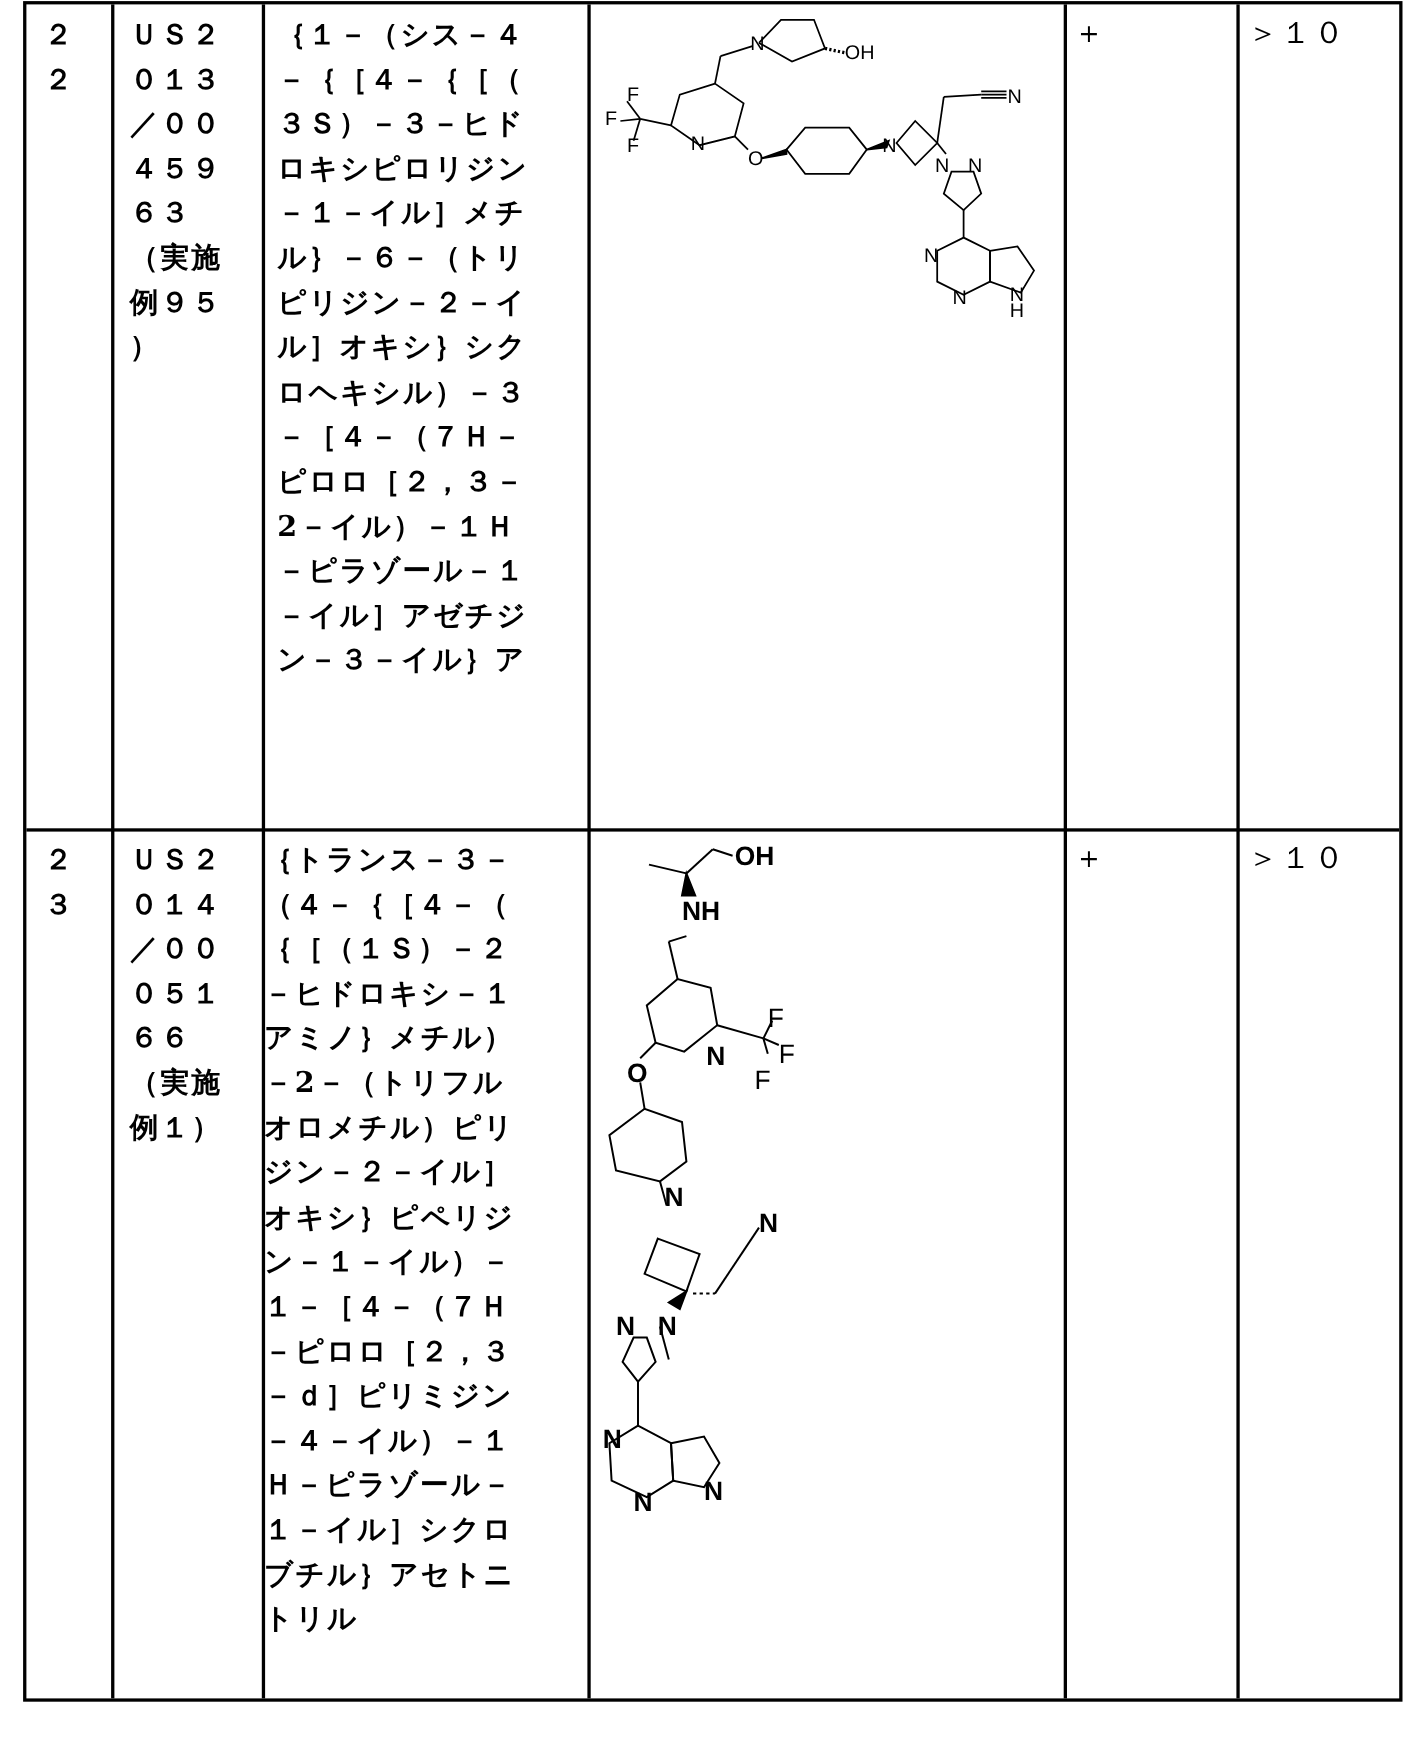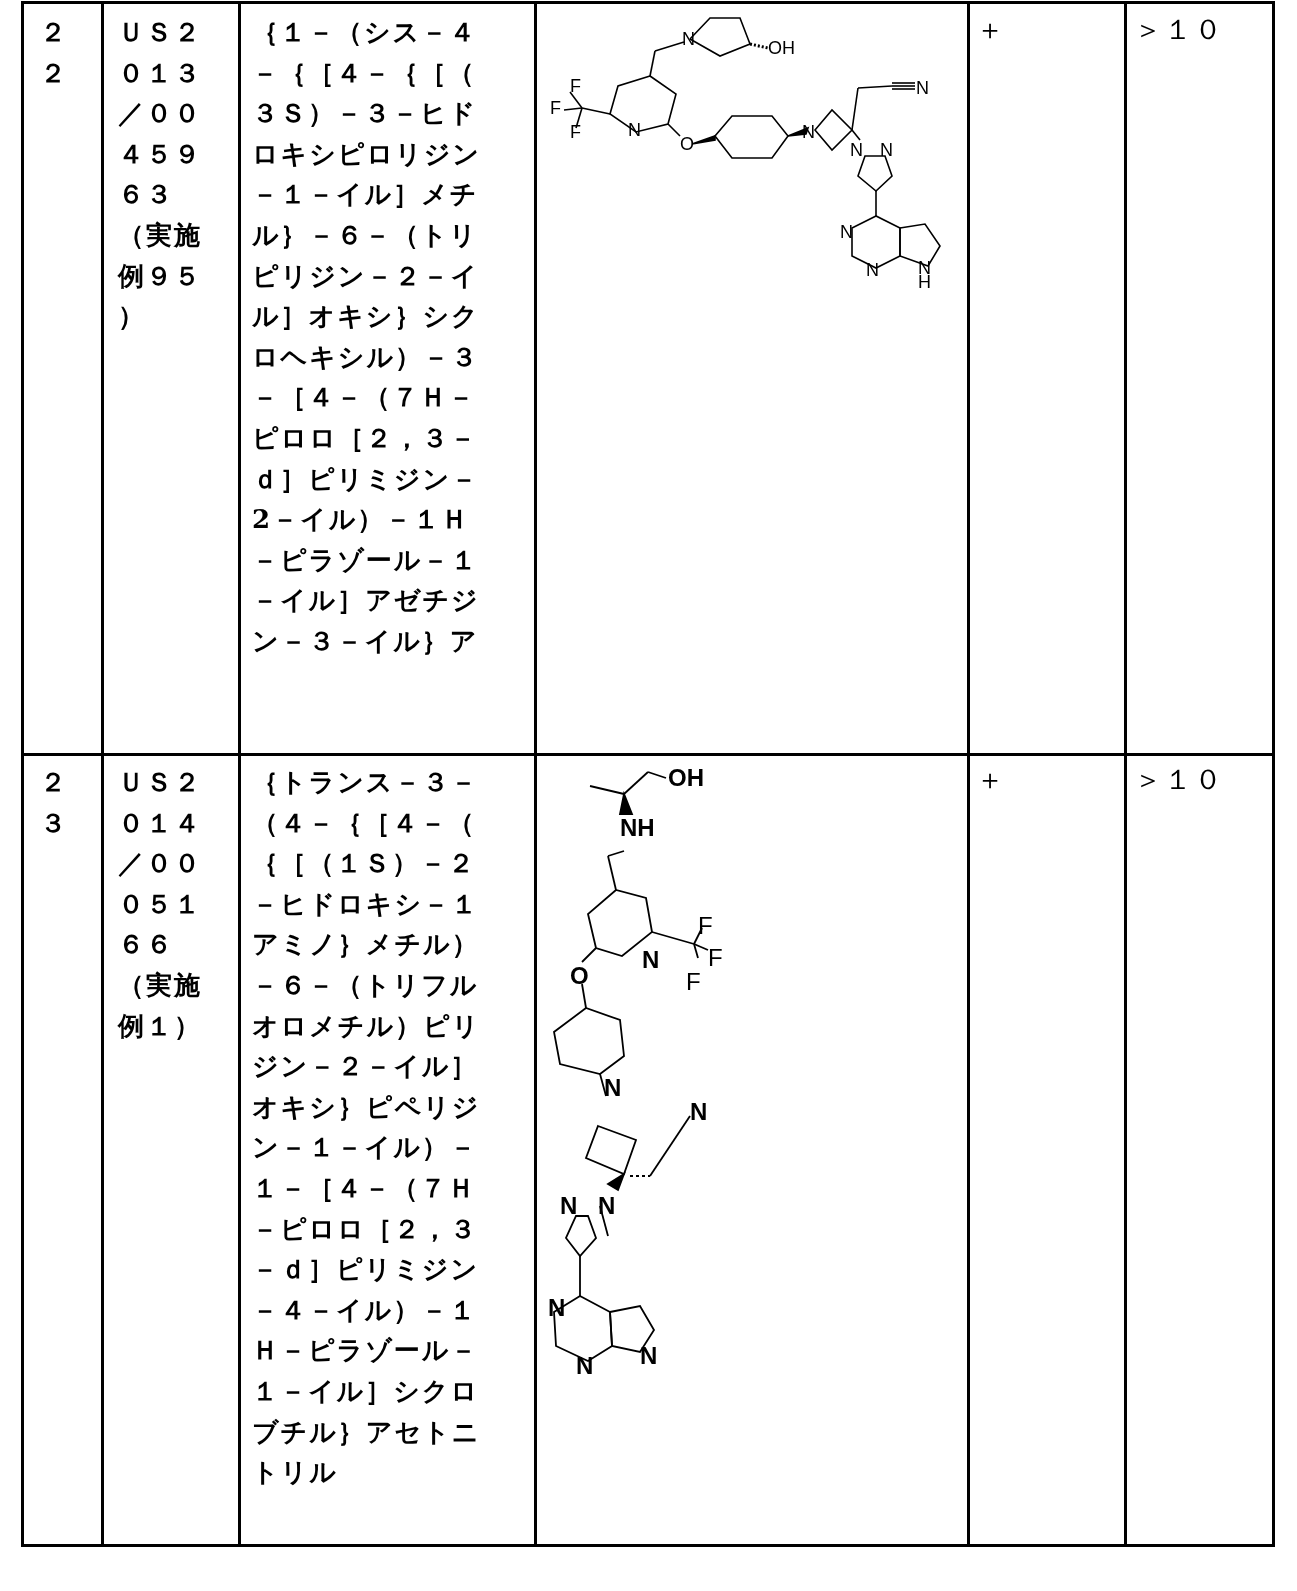--- a/index.html
+++ b/index.html
@@ -45,21 +45,20 @@
     <span class="ln">－｛［４－｛［（</span>
     <span class="ln">３Ｓ）－３－ヒド</span>
     <span class="ln">ロキシピロリジン</span>
     <span class="ln">－１－イル］メチ</span>
     <span class="ln">ル｝－６－（トリ</span>
     <span class="ln">ピリジン－２－イ</span>
     <span class="ln">ル］オキシ｝シク</span>
     <span class="ln">ロヘキシル）－３</span>
     <span class="ln">－［４－（７Ｈ－</span>
     <span class="ln">ピロロ［２，３－</span>
-    <span class="ln">ｄ］ピリミジン－</span>
     <span class="ln">2－イル）－１Ｈ</span>
     <span class="ln">－ピラゾール－１</span>
     <span class="ln">－イル］アゼチジ</span>
     <span class="ln">ン－３－イル｝ア</span>
   </div>
   <div style="position:absolute; left:516px; top:2px; width:424px; height:300px">
     <svg width="424" height="300" viewBox="0 0 424 300" fill="none" stroke="#000" stroke-width="1.6">
 
       <polyline points="150,33 170,12 200,12 210,38 180,50 150,33"></polyline>
       <line x1="210" y1="38" x2="228" y2="42" stroke-dasharray="2,2" stroke-width="3"></line>
@@ -119,27 +118,27 @@
   </div>
   <div class="cell" style="left:94px; top:758px">
     <span class="ln">ＵＳ２</span>
     <span class="ln">０１４</span>
     <span class="ln">／００</span>
     <span class="ln">０５１</span>
     <span class="ln">６６</span>
     <span class="ln">（実施</span>
     <span class="ln">例１）</span>
   </div>
-  <div class="cell" style="left:228px; top:758px">
+  <div class="cell" style="left:216px; top:758px">
     <span class="ln">｛トランス－３－</span>
     <span class="ln">（４－｛［４－（</span>
     <span class="ln">｛［（１Ｓ）－２</span>
     <span class="ln">－ヒドロキシ－１</span>
     <span class="ln">アミノ｝メチル）</span>
-    <span class="ln">－６－（トリフル</span>
+    <span class="ln">－2－（トリフル</span>
     <span class="ln">オロメチル）ピリ</span>
     <span class="ln">ジン－２－イル］</span>
     <span class="ln">オキシ｝ピペリジ</span>
     <span class="ln">ン－１－イル）－</span>
     <span class="ln">１－［４－（７Ｈ</span>
     <span class="ln">－ピロロ［２，３</span>
     <span class="ln">－ｄ］ピリミジン</span>
     <span class="ln">－４－イル）－１</span>
     <span class="ln">Ｈ－ピラゾール－</span>
     <span class="ln">１－イル］シクロ</span>

